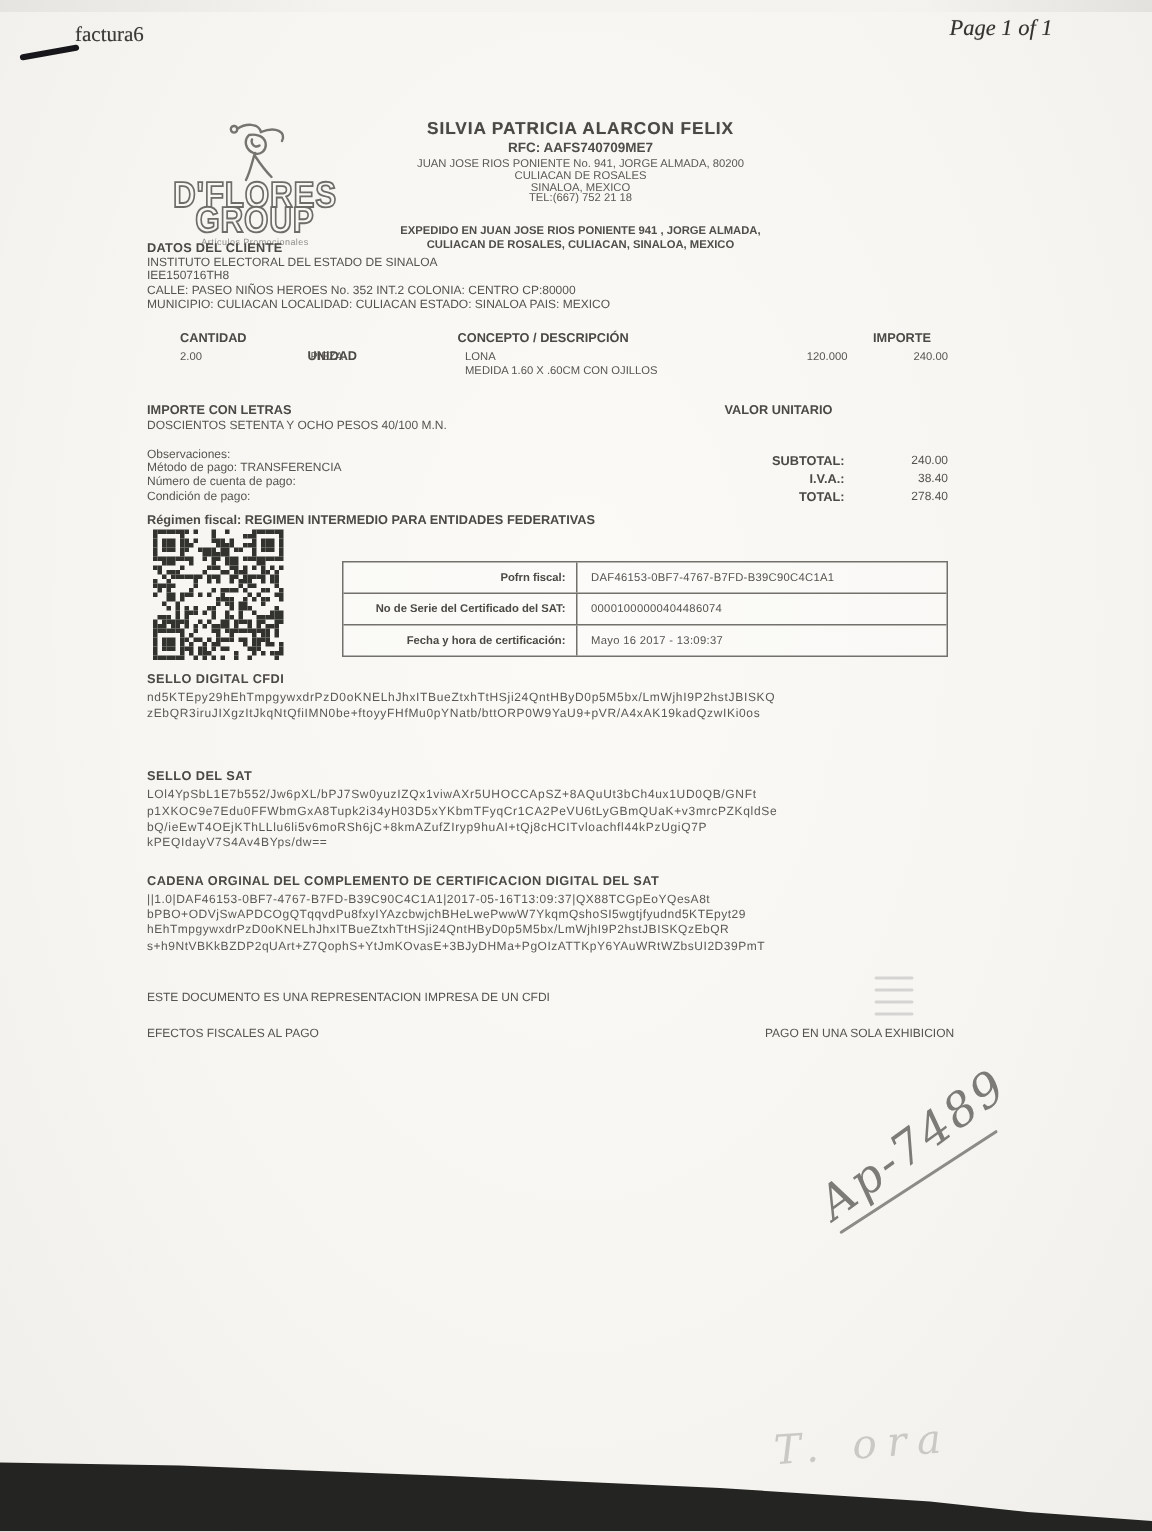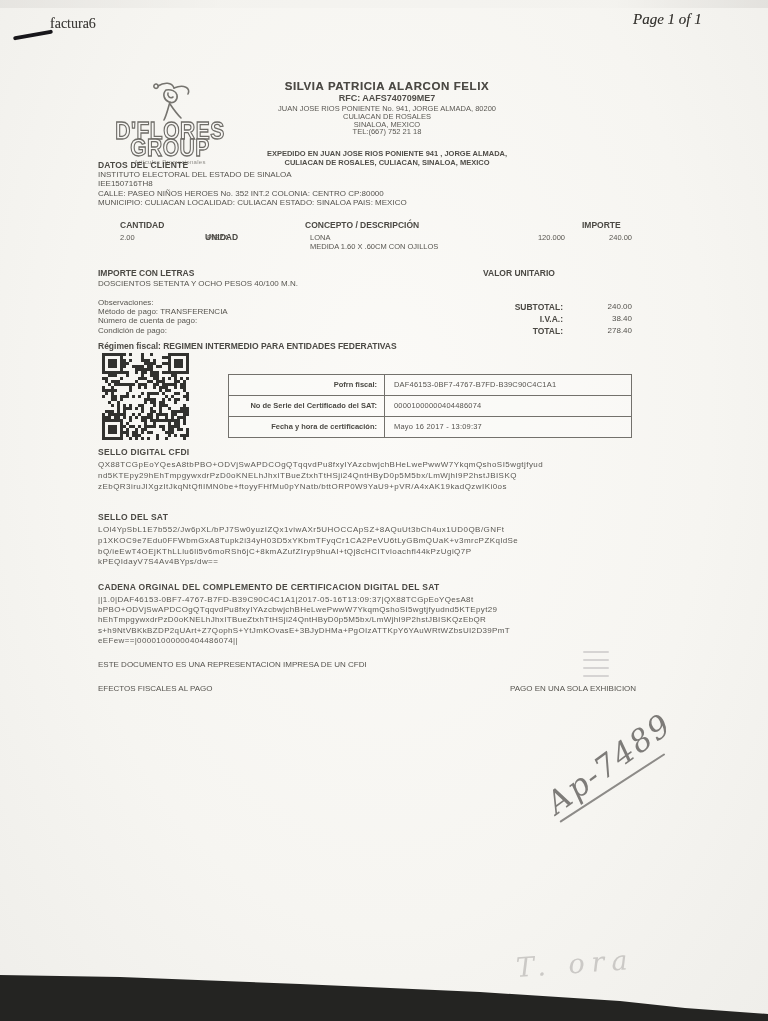--- a/index.html
+++ b/index.html
@@ -616,21 +616,20 @@
     </div>
     <div class="cert-row">
       <div class="cert-label">Fecha y hora de certificación:</div>
       <div class="cert-value">Mayo 16 2017 - 13:09:37</div>
     </div>
   </div>
 
   <div class="abs" style="left:98px;top:447px;">
     <div class="sello-title">SELLO DIGITAL CFDI</div>
     <div style="margin-top:3px;">
-      <div class="sello-line">QX88TCGpEoYQesA8tbPBO+ODVjSwAPDCOgQTqqvdPu8fxyIYAzcbwjchBHeLwePwwW7YkqmQshoSI5wgtjfyud</div>
       <div class="sello-line">nd5KTEpy29hEhTmpgywxdrPzD0oKNELhJhxITBueZtxhTtHSji24QntHByD0p5M5bx/LmWjhI9P2hstJBISKQ</div>
       <div class="sello-line">zEbQR3iruJIXgzItJkqNtQfiIMN0be+ftoyyFHfMu0pYNatb/bttORP0W9YaU9+pVR/A4xAK19kadQzwIKi0os</div>
     </div>
   </div>
 
   <div class="abs" style="left:98px;top:512px;">
     <div class="sello-title">SELLO DEL SAT</div>
     <div style="margin-top:3px;">
       <div class="sello-line">LOl4YpSbL1E7b552/Jw6pXL/bPJ7Sw0yuzIZQx1viwAXr5UHOCCApSZ+8AQuUt3bCh4ux1UD0QB/GNFt</div>
       <div class="sello-line">p1XKOC9e7Edu0FFWbmGxA8Tupk2i34yH03D5xYKbmTFyqCr1CA2PeVU6tLyGBmQUaK+v3mrcPZKqldSe</div>
@@ -639,21 +638,20 @@
     </div>
   </div>
 
   <div class="abs" style="left:98px;top:582px;">
     <div class="sello-title">CADENA ORGINAL DEL COMPLEMENTO DE CERTIFICACION DIGITAL DEL SAT</div>
     <div style="margin-top:3px;">
       <div class="cadena-line">||1.0|DAF46153-0BF7-4767-B7FD-B39C90C4C1A1|2017-05-16T13:09:37|QX88TCGpEoYQesA8t</div>
       <div class="cadena-line">bPBO+ODVjSwAPDCOgQTqqvdPu8fxyIYAzcbwjchBHeLwePwwW7YkqmQshoSI5wgtjfyudnd5KTEpyt29</div>
       <div class="cadena-line">hEhTmpgywxdrPzD0oKNELhJhxITBueZtxhTtHSji24QntHByD0p5M5bx/LmWjhI9P2hstJBISKQzEbQR</div>
       <div class="cadena-line">s+h9NtVBKkBZDP2qUArt+Z7QophS+YtJmKOvasE+3BJyDHMa+PgOIzATTKpY6YAuWRtWZbsUI2D39PmT</div>
-      <div class="cadena-line">eEFew==|00001000000404486074||</div>
     </div>
   </div>
 
   <div class="abs faint-marks">
     <div></div>
       <div></div>
       <div></div>
       <div></div>
   </div>
 

